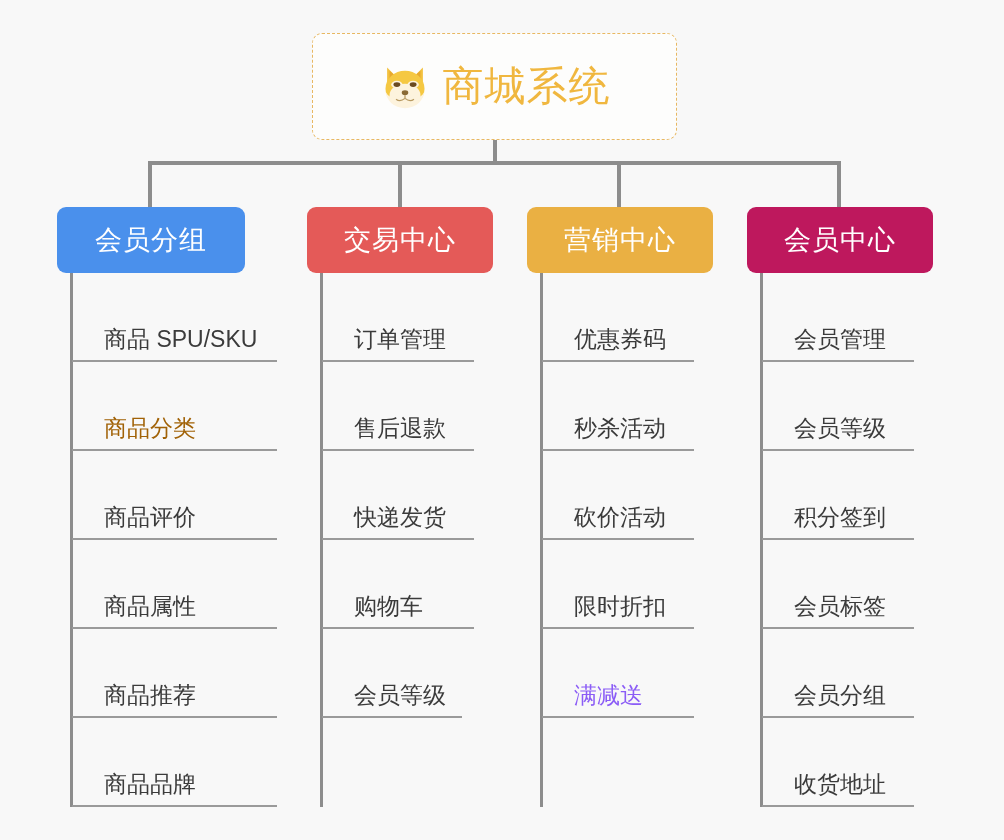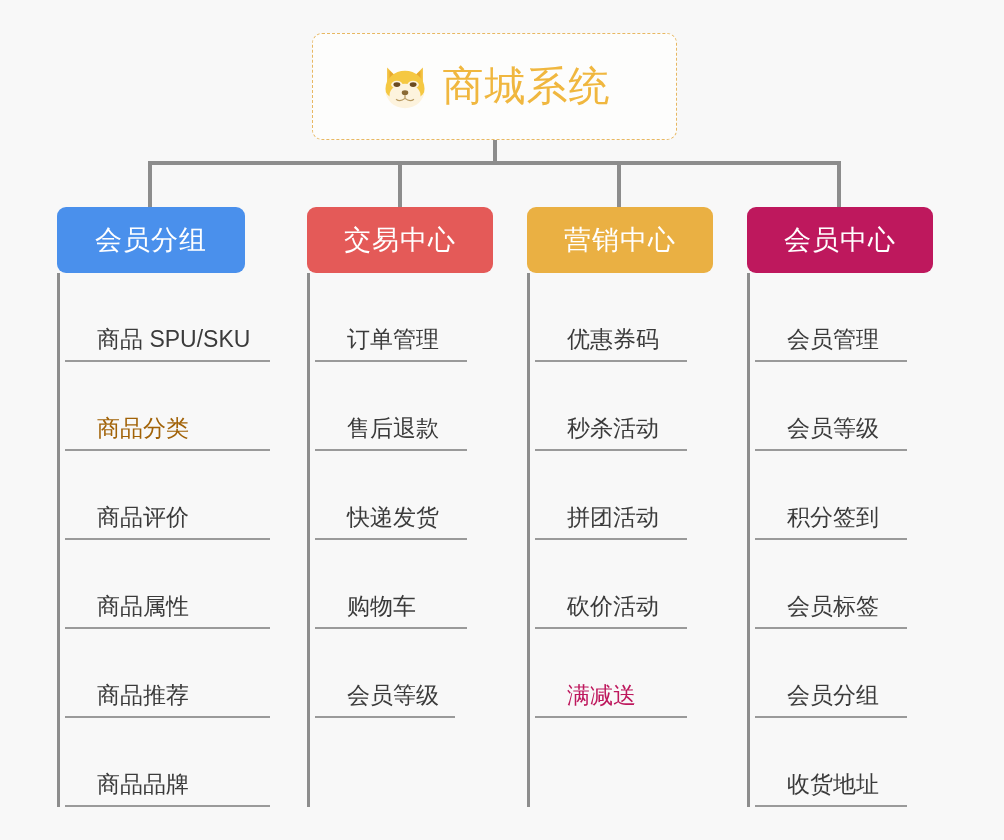--- a/index.html
+++ b/index.html
@@ -102,22 +102,22 @@
     box-sizing: border-box;
   }
   .column.c1 .cat-box { width: 188px; }
   .column.c2 .cat-box { width: 186px; }
   .column.c3 .cat-box { width: 186px; }
   .column.c4 .cat-box { width: 186px; }
 
   
   .leaves {
     position: relative;
-    margin-left: 0;
-    padding-left: 8px;
+    margin-left: 13px;
+    padding-left: 2px;
   }
   .leaf-trunk {
     position: absolute;
     left: 0;
     top: 0;
     width: 3px;
     background: #8d8d8d;
   }
   .leaf {
     position: relative;
@@ -253,29 +253,29 @@
       <div class="leaf-trunk" style="height: 534px; background: rgb(141, 141, 141);"></div>
       <div class="leaf">
         <span class="leaf-label" style="color: rgb(59, 59, 59);">优惠券码</span>
         <span class="leaf-rule" style="background: rgb(154, 154, 154);"></span>
       </div>
       <div class="leaf">
         <span class="leaf-label" style="color: rgb(59, 59, 59);">秒杀活动</span>
         <span class="leaf-rule" style="background: rgb(154, 154, 154);"></span>
       </div>
       <div class="leaf">
-        <span class="leaf-label" style="color: rgb(59, 59, 59);">拼团活动</span>
-        <span class="leaf-rule" style="background: rgb(154, 154, 154);"></span>
-      </div>
-      <div class="leaf">
         <span class="leaf-label" style="color: rgb(59, 59, 59);">砍价活动</span>
         <span class="leaf-rule" style="background: rgb(154, 154, 154);"></span>
       </div>
       <div class="leaf">
-        <span class="leaf-label" style="color: #be185d;">满减送</span>
+        <span class="leaf-label" style="color: rgb(59, 59, 59);">限时折扣</span>
+        <span class="leaf-rule" style="background: rgb(154, 154, 154);"></span>
+      </div>
+      <div class="leaf">
+        <span class="leaf-label" style="color: #8b5cf6;">满减送</span>
         <span class="leaf-rule" style="background: rgb(154, 154, 154);"></span>
       </div>
     </div>
   </div>
 
   <div class="column c4">
     <div class="cat-box" style="background: #be185d;">
       <span>会员中心</span>
     </div>
     <div class="leaves">

